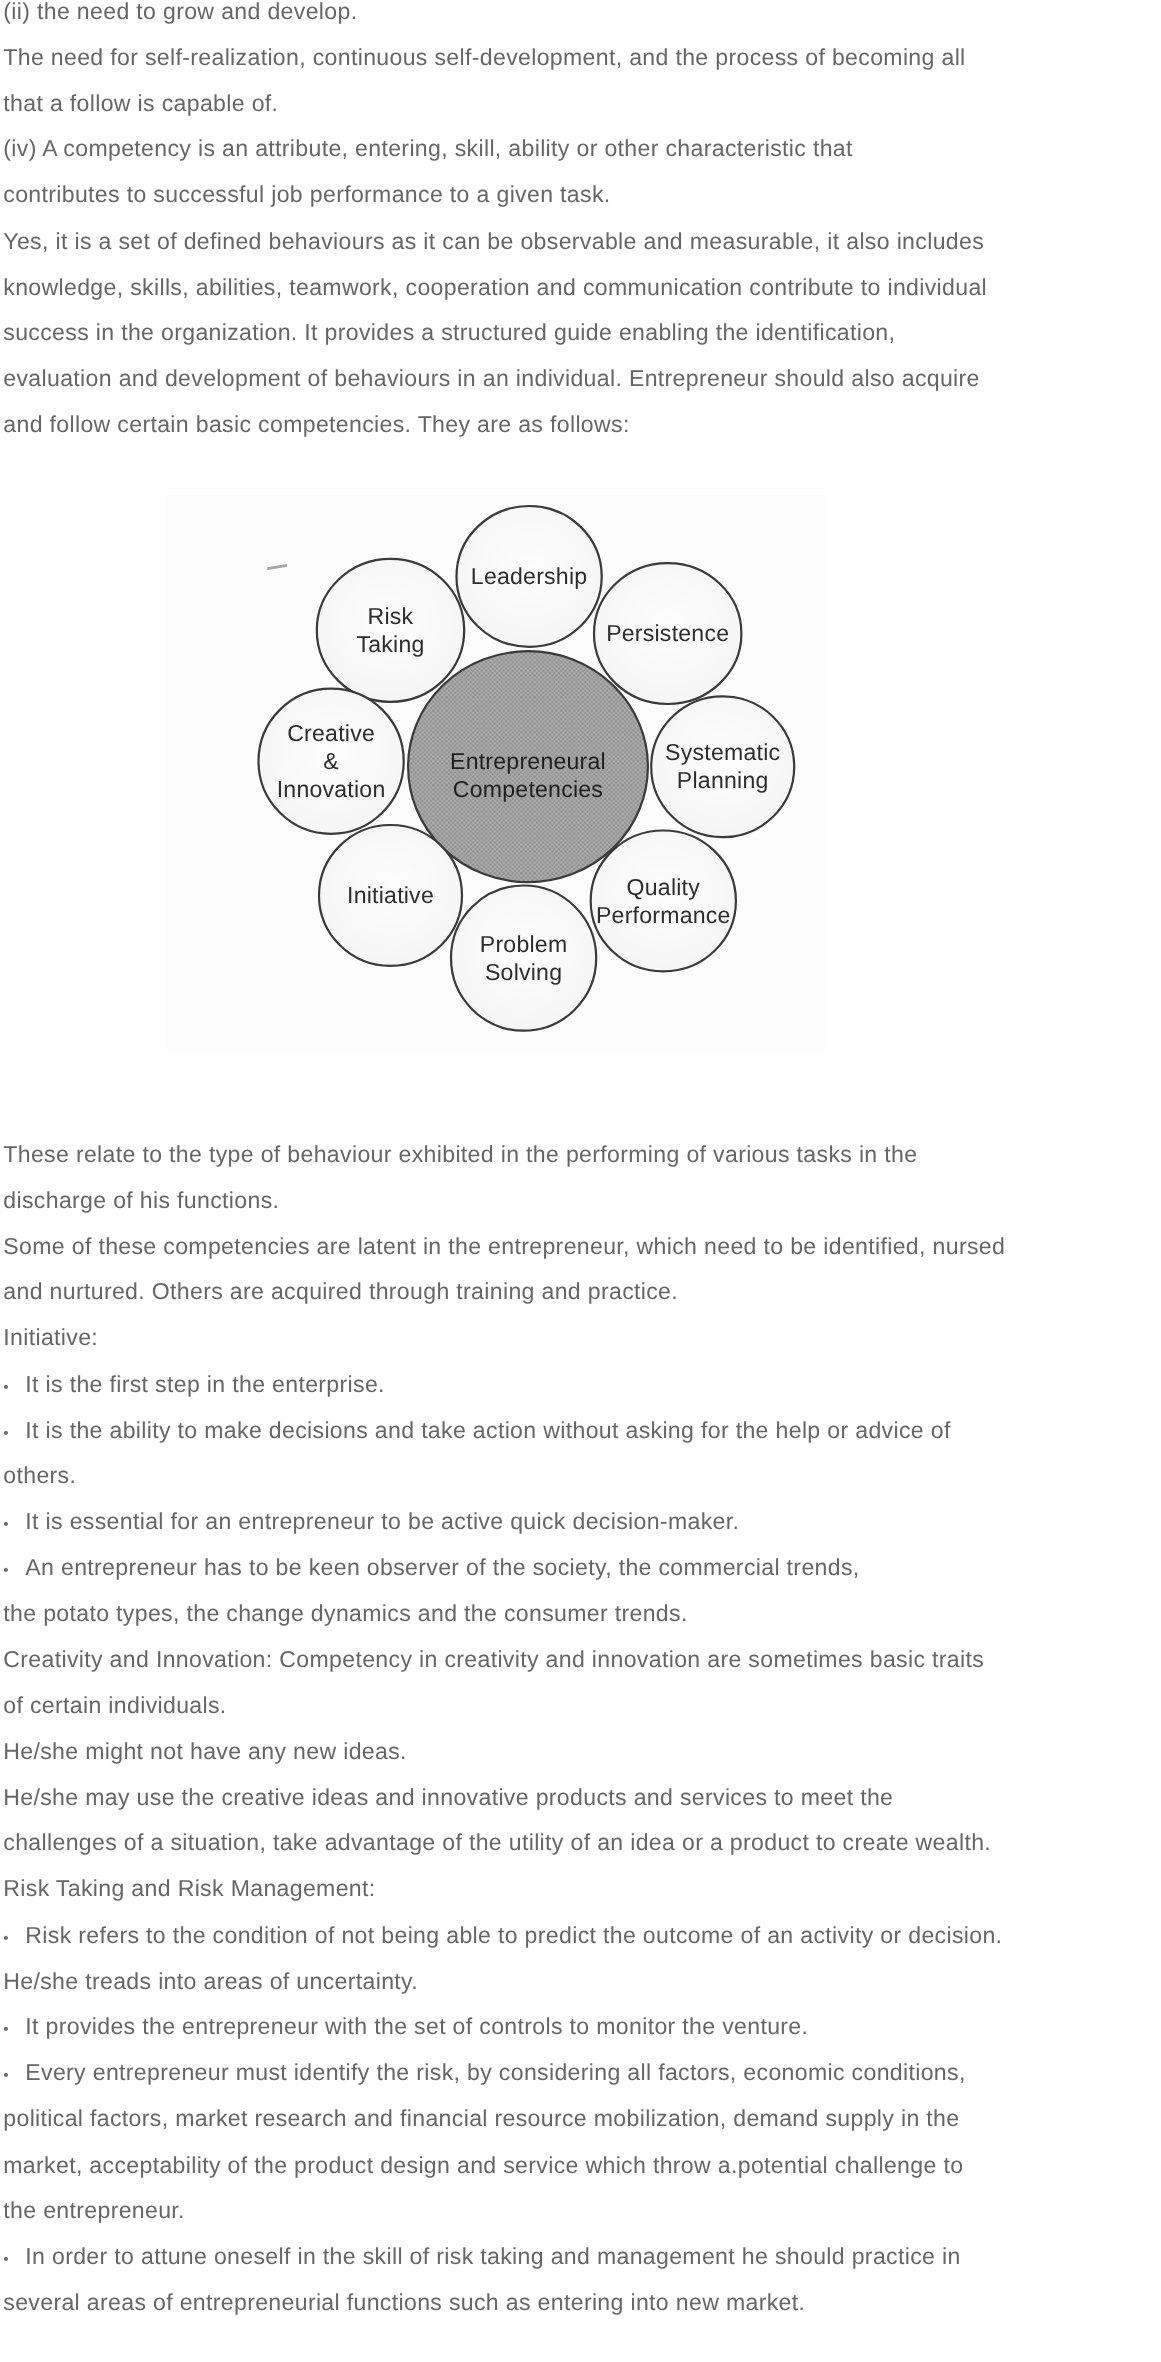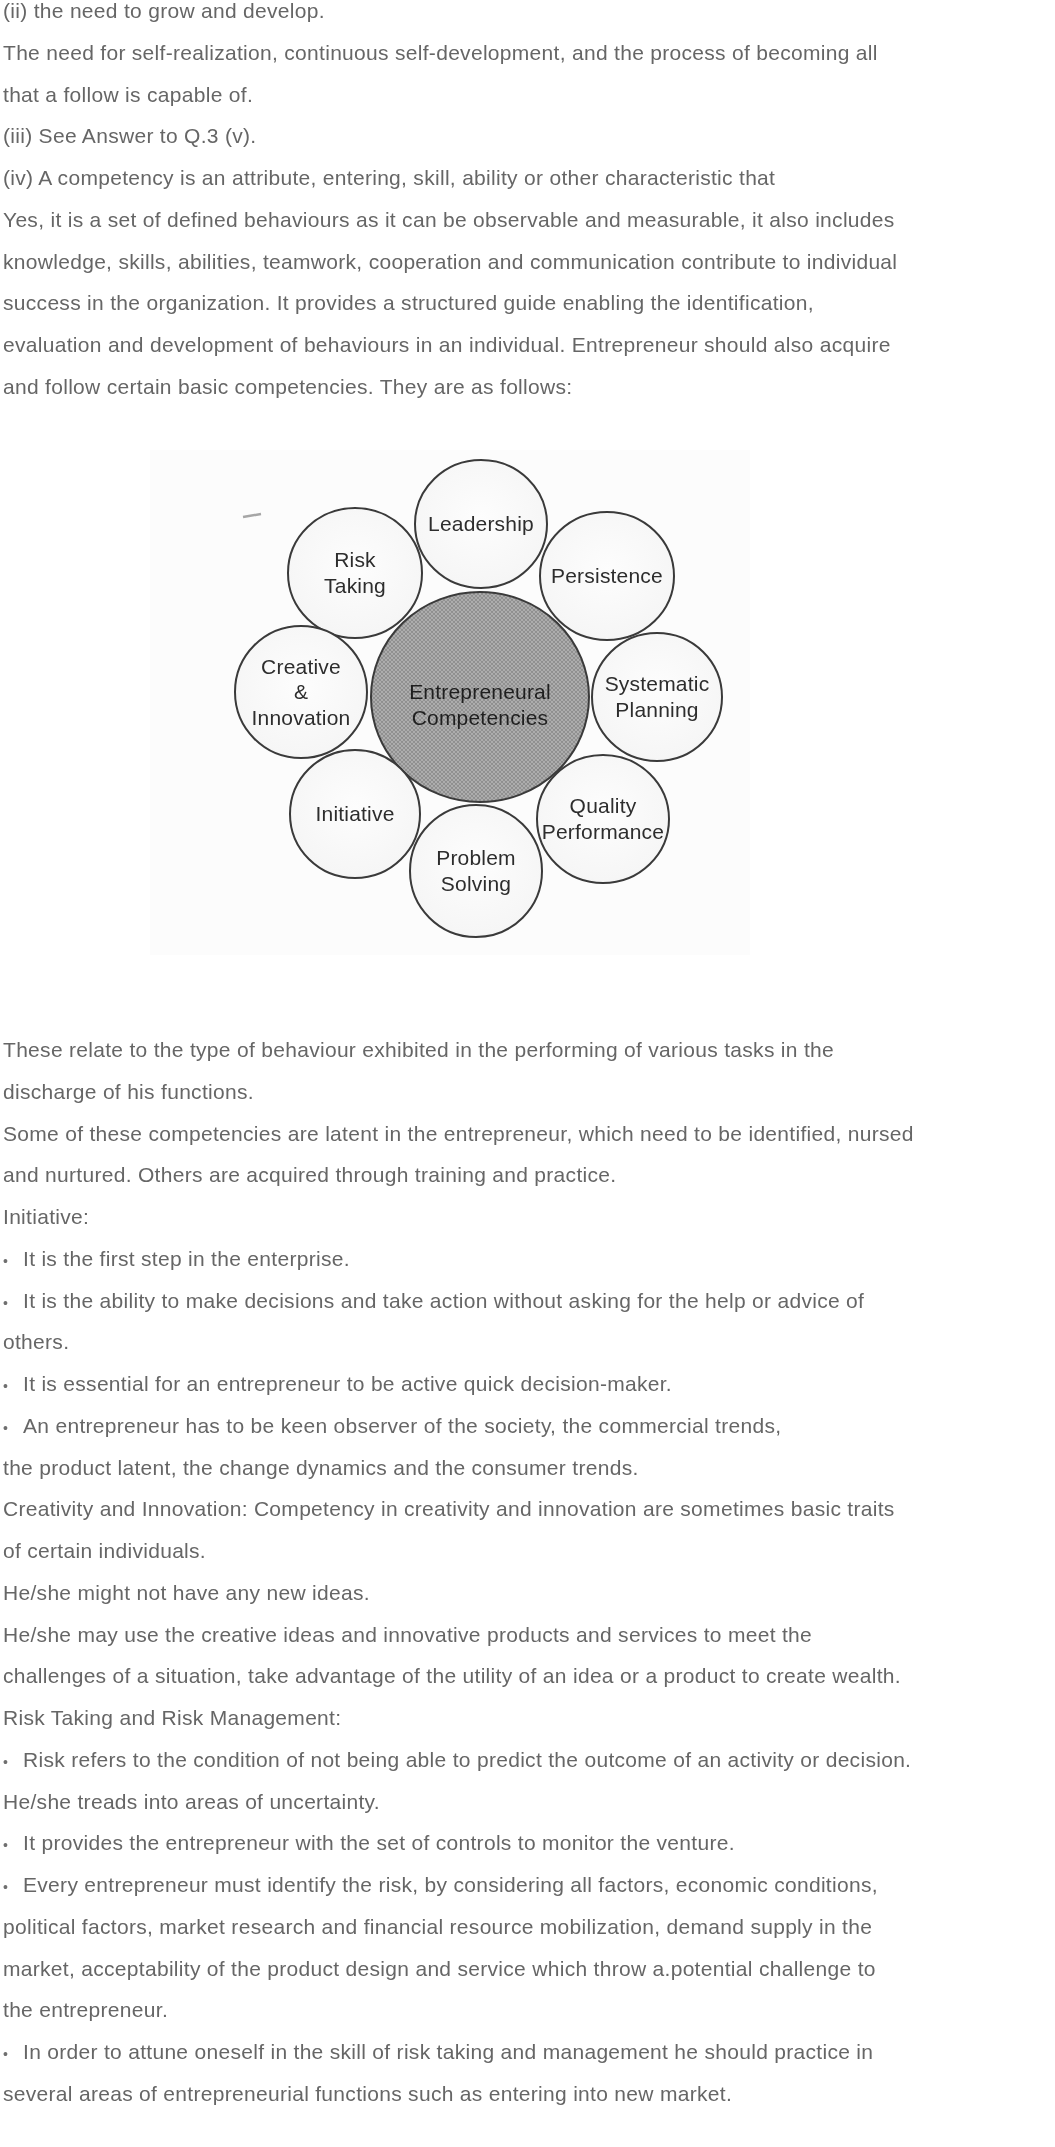--- a/index.html
+++ b/index.html
@@ -52,22 +52,22 @@
 </style>
 </head>
 <body>
 
 <div class="page">
 
   <div class="textblock" id="top-block">
       <div class="tline"><span>(ii) the need to grow and develop.</span></div>
       <div class="tline"><span>The need for self-realization, continuous self-development, and the process of becoming all</span></div>
       <div class="tline"><span>that a follow is capable of.</span></div>
-      <div class="tline"><span>(iii) See Answer to Q.3 (v).</span></div>
       <div class="tline"><span>(iv) A competency is an attribute, entering, skill, ability or other characteristic that</span></div>
+      <div class="tline"><span>contributes to successful job performance to a given task.</span></div>
       <div class="tline"><span>Yes, it is a set of defined behaviours as it can be observable and measurable, it also includes</span></div>
       <div class="tline"><span>knowledge, skills, abilities, teamwork, cooperation and communication contribute to individual</span></div>
       <div class="tline"><span>success in the organization. It provides a structured guide enabling the identification,</span></div>
       <div class="tline"><span>evaluation and development of behaviours in an individual. Entrepreneur should also acquire</span></div>
       <div class="tline"><span>and follow certain basic competencies. They are as follows:</span></div>
     </div>
 
   <div class="figure">
     <svg id="diagram-svg" viewBox="0 440 790 560" xmlns="http://www.w3.org/2000/svg">
       <defs>
@@ -114,21 +114,21 @@
       <div class="tline"><span>These relate to the type of behaviour exhibited in the performing of various tasks in the</span></div>
       <div class="tline"><span>discharge of his functions.</span></div>
       <div class="tline"><span>Some of these competencies are latent in the entrepreneur, which need to be identified, nursed</span></div>
       <div class="tline"><span>and nurtured. Others are acquired through training and practice.</span></div>
       <div class="tline"><span>Initiative:</span></div>
       <div class="tline"><span class="bul">•</span><span>It is the first step in the enterprise.</span></div>
       <div class="tline"><span class="bul">•</span><span>It is the ability to make decisions and take action without asking for the help or advice of</span></div>
       <div class="tline"><span>others.</span></div>
       <div class="tline"><span class="bul">•</span><span>It is essential for an entrepreneur to be active quick decision-maker.</span></div>
       <div class="tline"><span class="bul">•</span><span>An entrepreneur has to be keen observer of the society, the commercial trends,</span></div>
-      <div class="tline"><span>the product latent, the change dynamics and the consumer trends.</span></div>
+      <div class="tline"><span>the potato types, the change dynamics and the consumer trends.</span></div>
       <div class="tline"><span>Creativity and Innovation: Competency in creativity and innovation are sometimes basic traits</span></div>
       <div class="tline"><span>of certain individuals.</span></div>
       <div class="tline"><span>He/she might not have any new ideas.</span></div>
       <div class="tline"><span>He/she may use the creative ideas and innovative products and services to meet the</span></div>
       <div class="tline"><span>challenges of a situation, take advantage of the utility of an idea or a product to create wealth.</span></div>
       <div class="tline"><span>Risk Taking and Risk Management:</span></div>
       <div class="tline"><span class="bul">•</span><span>Risk refers to the condition of not being able to predict the outcome of an activity or decision.</span></div>
       <div class="tline"><span>He/she treads into areas of uncertainty.</span></div>
       <div class="tline"><span class="bul">•</span><span>It provides the entrepreneur with the set of controls to monitor the venture.</span></div>
       <div class="tline"><span class="bul">•</span><span>Every entrepreneur must identify the risk, by considering all factors, economic conditions,</span></div>

